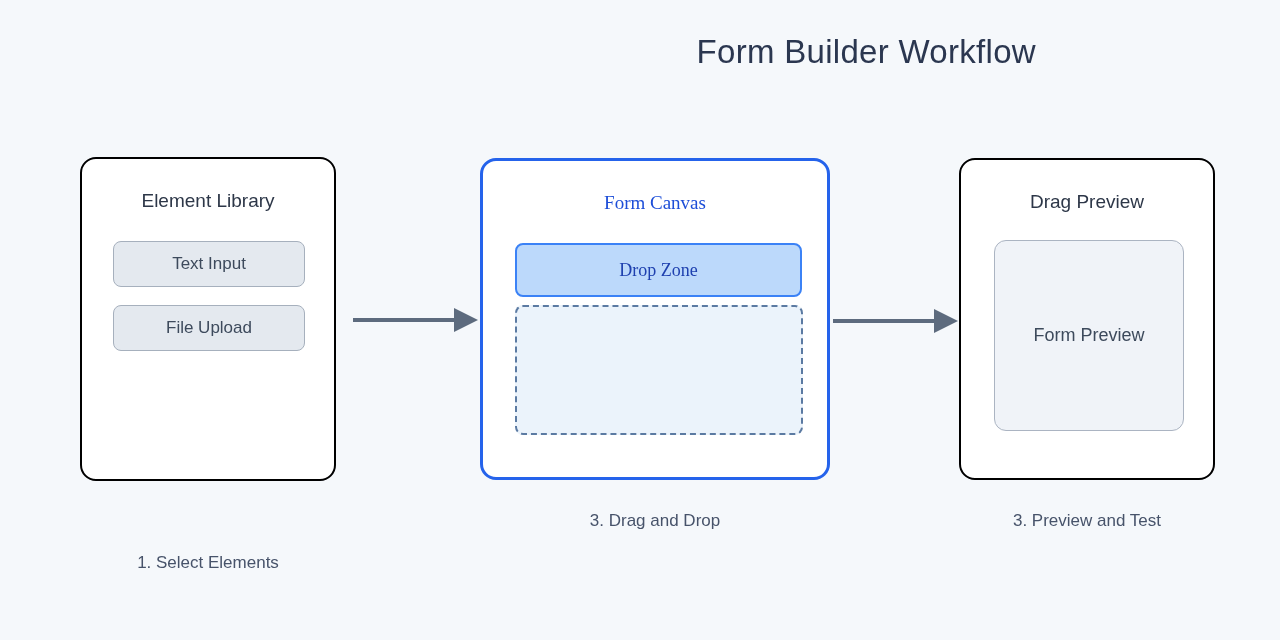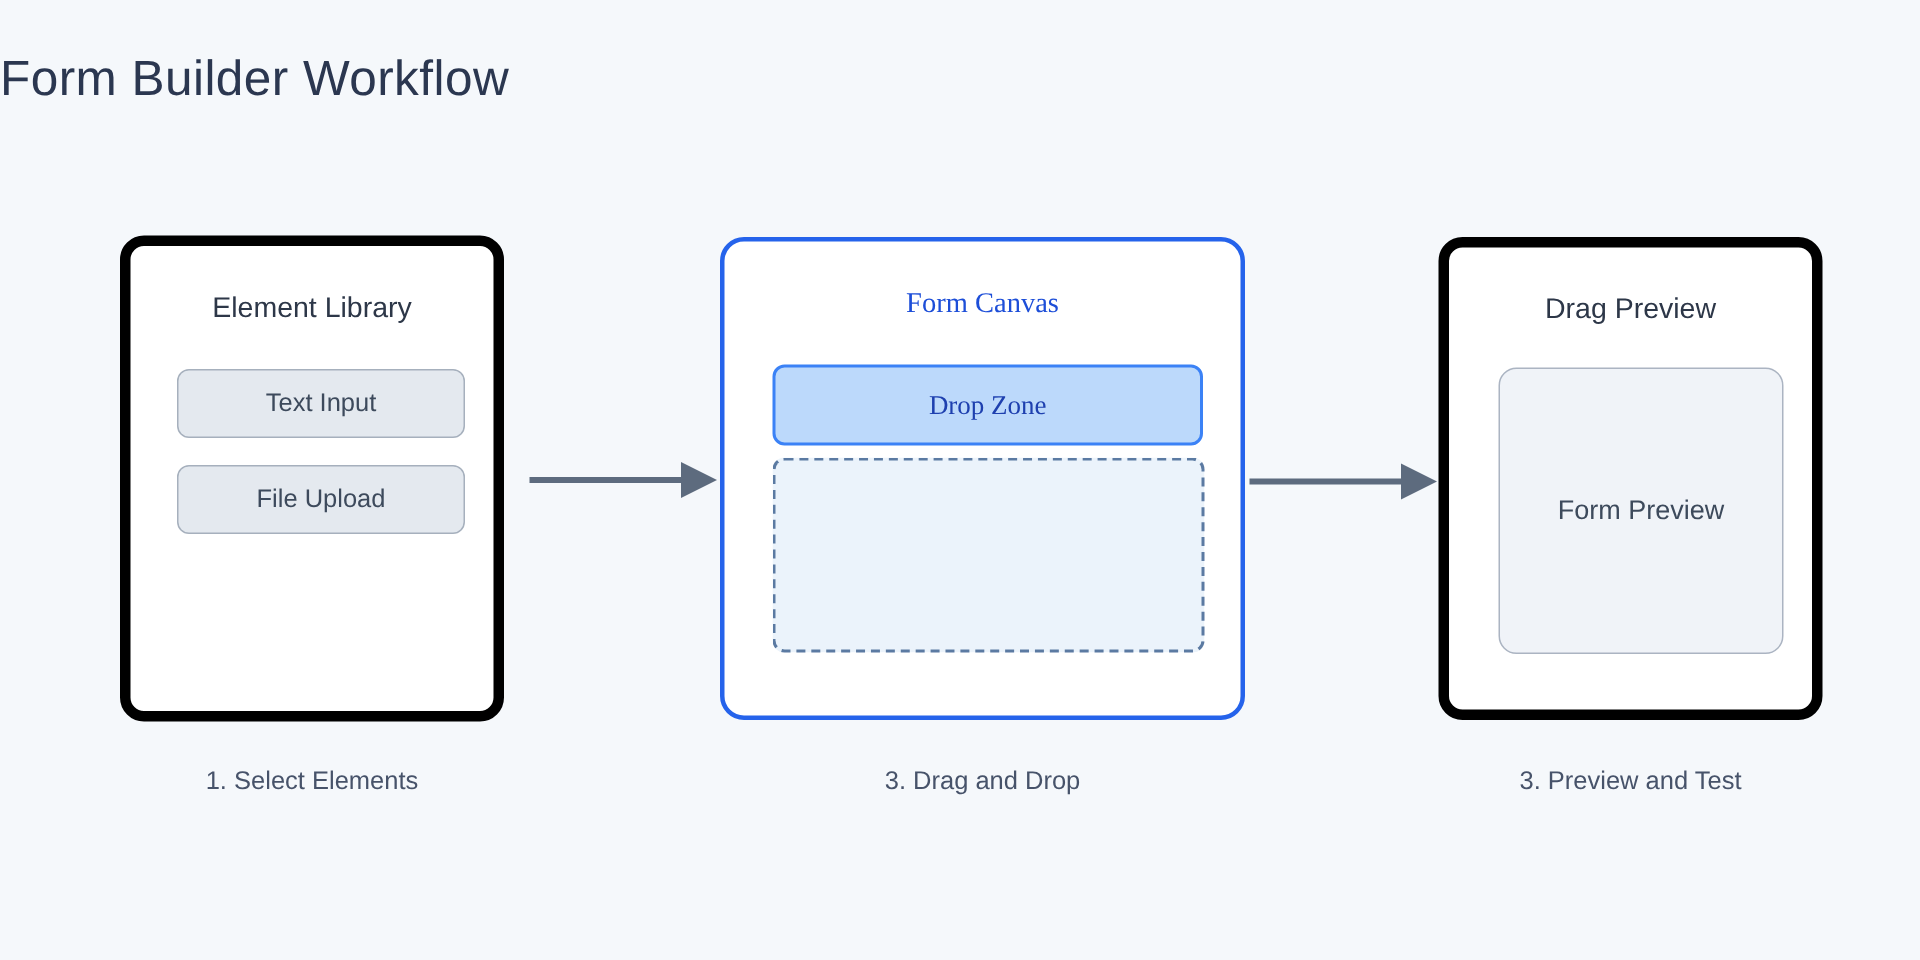--- a/index.html
+++ b/index.html
@@ -8,33 +8,33 @@
     font-family: "Liberation Sans", sans-serif;
     background: #f5f8fb;
     overflow: hidden;
     position: relative;
   }
   .stage { position: absolute; inset: 0; width: 1280px; height: 640px; }
 
   .diagram-title {
     position: absolute;
     top: 33px; left: 0; width: 1036px;
-    text-align: left;
+    text-align: right;
     font-size: 33px;
     font-weight: 500;
     letter-spacing: 0.3px;
     color: #2b3750;
   }
 
   .panel {
     position: absolute;
     background: #ffffff;
     border-radius: 16px;
   }
-  .panel-neutral { border: 7px solid #000000; }
+  .panel-neutral { border: 2px solid #000000; }
   .panel-active  { border: 3px solid #2563eb; font-family: Liberation Serif, serif; }
 
   .panel-title {
     position: absolute;
     top: 31px; left: 0; right: 0;
     text-align: center;
     font-size: 19px;
     color: #2d3748;
   }
   .panel-title.blue { color: #1d4ed8; }
@@ -95,21 +95,21 @@
   }
 
   .caption {
     position: absolute;
     top: 511px;
     height: 22px;
     text-align: center;
     font-size: 17px;
     color: #47536a;
   }
-  #caption-1 { left: 80px;  width: 256px; }
+  #caption-1 { left: 80px;  width: 256px; margin-top: 42px; }
   #caption-2 { left: 480px; width: 350px; }
   #caption-3 { left: 959px; width: 256px; }
 
   svg.arrows { position: absolute; inset: 0; pointer-events: none; }
 </style>
 </head>
 <body>
 
 <div class="stage">
 

